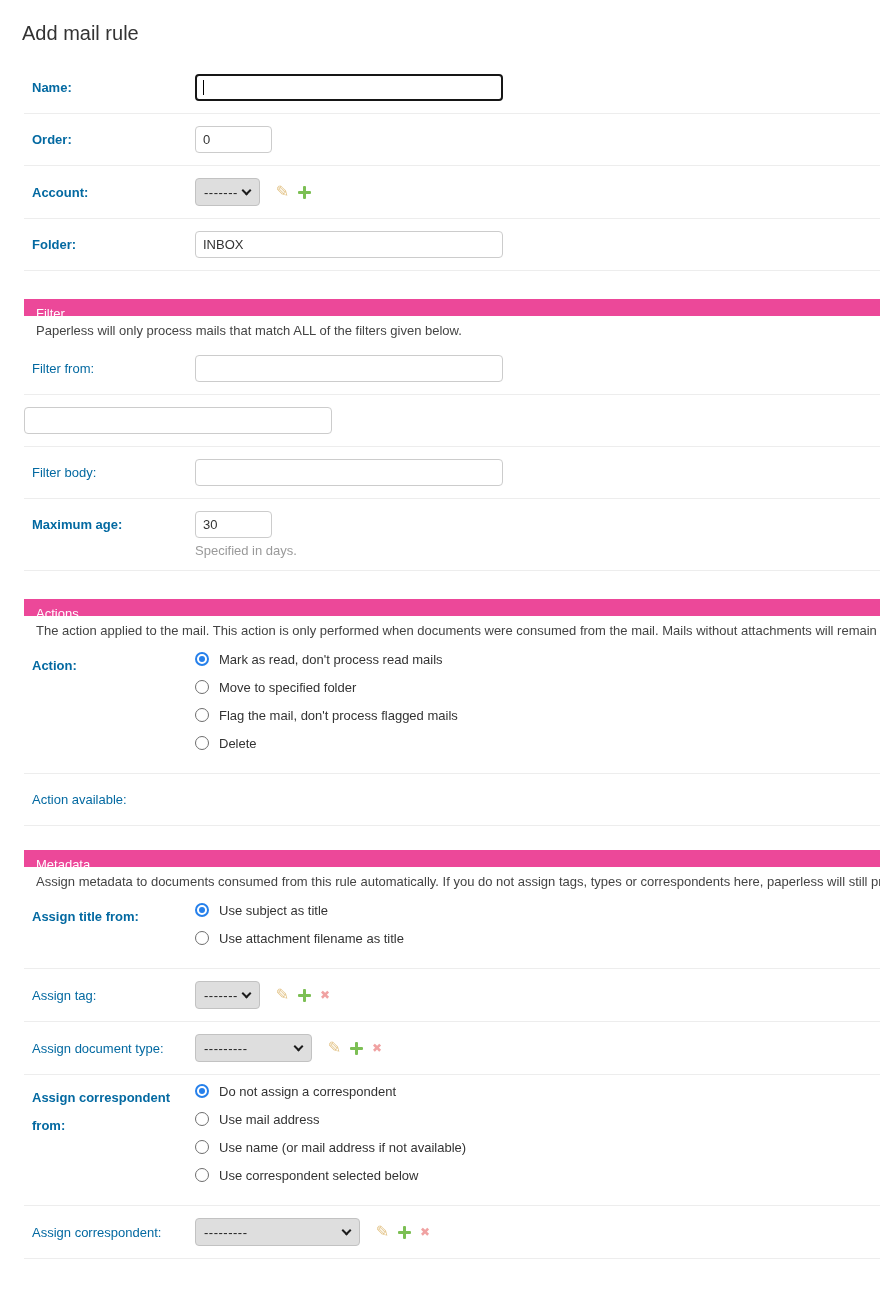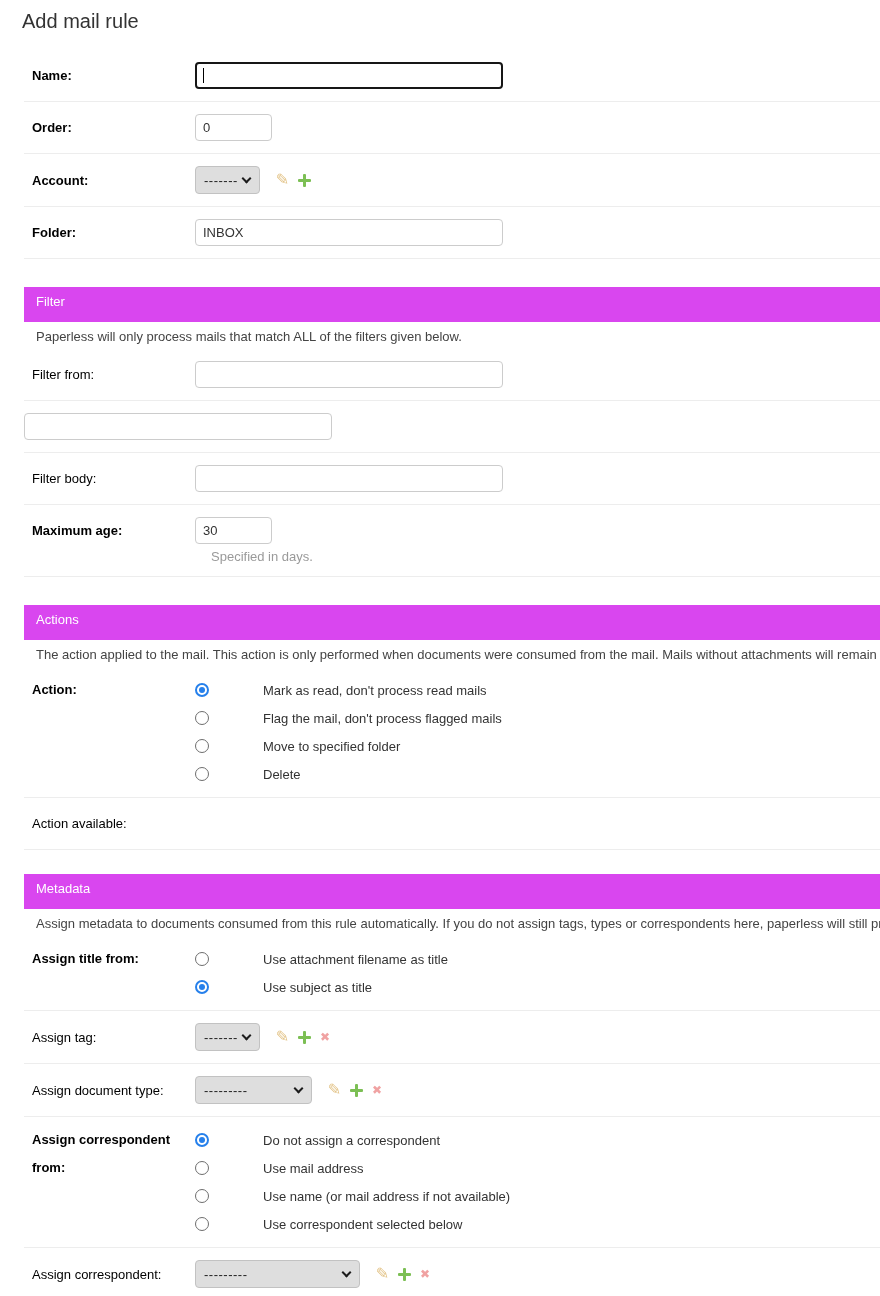--- a/index.html
+++ b/index.html
@@ -4,33 +4,33 @@
 <style>
   * { margin: 0; padding: 0; box-sizing: border-box; }
   html, body { background: #fff; }
   body {
     width: 880px; height: 1296px; overflow: hidden;
     font-family: "Liberation Sans", "DejaVu Sans", sans-serif;
     color: #333; font-size: 13px;
   }
   .page-title {
     font-size: 20px; font-weight: 400; color: #333;
-    padding: 8px 0 0 22px; line-height: 26px;
+    padding: 8px 0 0 22px; line-height: 26px; margin-top: 12px;
   }
   .content { margin: 16px 0 0 24px; width: 856px; }
 
   
   .frow {
     display: flex; align-items: center;
     padding: 12px 0; border-bottom: 1px solid #ededed;
   }
   .frow.top { align-items: flex-start; }
   .flabel {
     width: 171px; padding: 0 16px 0 8px; flex: 0 0 171px;
-    color: #000000; line-height: 27px;
+    color: #0369a1; line-height: 27px;
   }
   .flabel.req { font-weight: 700; }
   .fctrl { flex: 1 1 auto; min-width: 0; }
 
   
   .input-wrap { position: relative; display: inline-block; }
   .text-input {
     height: 27px; border: 1px solid #ccc; border-radius: 4px;
     padding: 0 7px; font-family: inherit; font-size: 13px; color: #333;
     background: #fff; outline: none; display: block;
@@ -67,48 +67,48 @@
   .plus { position: relative; width: 13px; height: 13px; }
   .plus::before, .plus::after { content: ""; position: absolute; background: #7cbf54; border-radius: 1px; }
   .plus::before { left: 0; top: 5px; width: 13px; height: 3.5px; }
   .plus::after  { left: 4.75px; top: 0; width: 3.5px; height: 13px; }
   .xmark { color: #f0a2a2; font-size: 12px; font-weight: 700; line-height: 13px; }
 
   
   .section { margin-top: 28px; }
   .section.tight { margin-top: 24px; }
   .section-header {
-    height: 35px; line-height: 29px; background: #d946ef; color: #fff;
+    height: 17px; line-height: 29px; background: #ec4899; color: #fff;
     padding: 0 12px; font-size: 13px; white-space: nowrap; overflow: hidden;
   }
   .section-desc {
     margin: 7px 0 4px 12px; color: #444; line-height: 16px;
     white-space: nowrap; overflow: hidden;
   }
 
   
   .opt-group { padding: 0; }
-  .opt { display: flex; align-items: center; height: 28px; cursor: default; gap: 44px; }
+  .opt { display: flex; height: 28px; cursor: default; }
   .radio {
     width: 14px; height: 14px; border-radius: 50%;
     border: 1.5px solid #6e6e6e; background: #fff; flex: 0 0 auto;
     position: relative; cursor: pointer;
   }
   .radio.checked { border: 2px solid #2680eb; }
   .radio.checked::after {
     content: ""; position: absolute; left: 2px; top: 2px;
     width: 6px; height: 6px; border-radius: 50%; background: #2680eb;
   }
   .opt-label { margin-left: 10px; color: #333; }
   .radio-row { padding: 9px 0; }
   .radio-row .flabel { line-height: 28px; }
 
   .help {
     color: #9a9a9a; margin-top: 5px; line-height: 15px;
-    white-space: nowrap; overflow: hidden; margin-left: 16px;
+    white-space: nowrap; overflow: hidden;
   }
 </style>
 </head>
 <body>
 
 <h1 class="page-title">Add mail rule</h1>
 
 <div class="content">
 
   <div class="frow">
@@ -188,25 +188,25 @@
 
     <div class="frow top radio-row">
       <label class="flabel req">Action:</label>
       <div class="fctrl opt-group">
         <div class="opt">
           <span class="radio checked"></span>
           <span class="opt-label">Mark as read, don't process read mails</span>
         </div>
         <div class="opt">
           <span class="radio"></span>
+          <span class="opt-label">Move to specified folder</span>
+        </div>
+        <div class="opt">
+          <span class="radio"></span>
           <span class="opt-label">Flag the mail, don't process flagged mails</span>
-        </div>
-        <div class="opt">
-          <span class="radio"></span>
-          <span class="opt-label">Move to specified folder</span>
         </div>
         <div class="opt">
           <span class="radio"></span>
           <span class="opt-label">Delete</span>
         </div>
       </div>
     </div>
 
     <div class="frow top">
       <label class="flabel">Action available:</label>
@@ -214,26 +214,26 @@
   </div>
 
   <div class="section tight">
     <div class="section-header">Metadata</div>
     <p class="section-desc">Assign metadata to documents consumed from this rule automatically. If you do not assign tags, types or correspondents here, paperless will still process all matching rules that you have defined.</p>
 
     <div class="frow top radio-row">
       <label class="flabel req">Assign title from:</label>
       <div class="fctrl opt-group">
         <div class="opt">
-          <span class="radio"></span>
-          <span class="opt-label">Use attachment filename as title</span>
-        </div>
-        <div class="opt">
           <span class="radio checked"></span>
           <span class="opt-label">Use subject as title</span>
+        </div>
+        <div class="opt">
+          <span class="radio"></span>
+          <span class="opt-label">Use attachment filename as title</span>
         </div>
       </div>
     </div>
 
     <div class="frow">
       <label class="flabel">Assign tag:</label>
       <div class="fctrl">
         <span class="select w-65">
           <span class="select-value">---------</span>
           <span class="chevron"></span>

